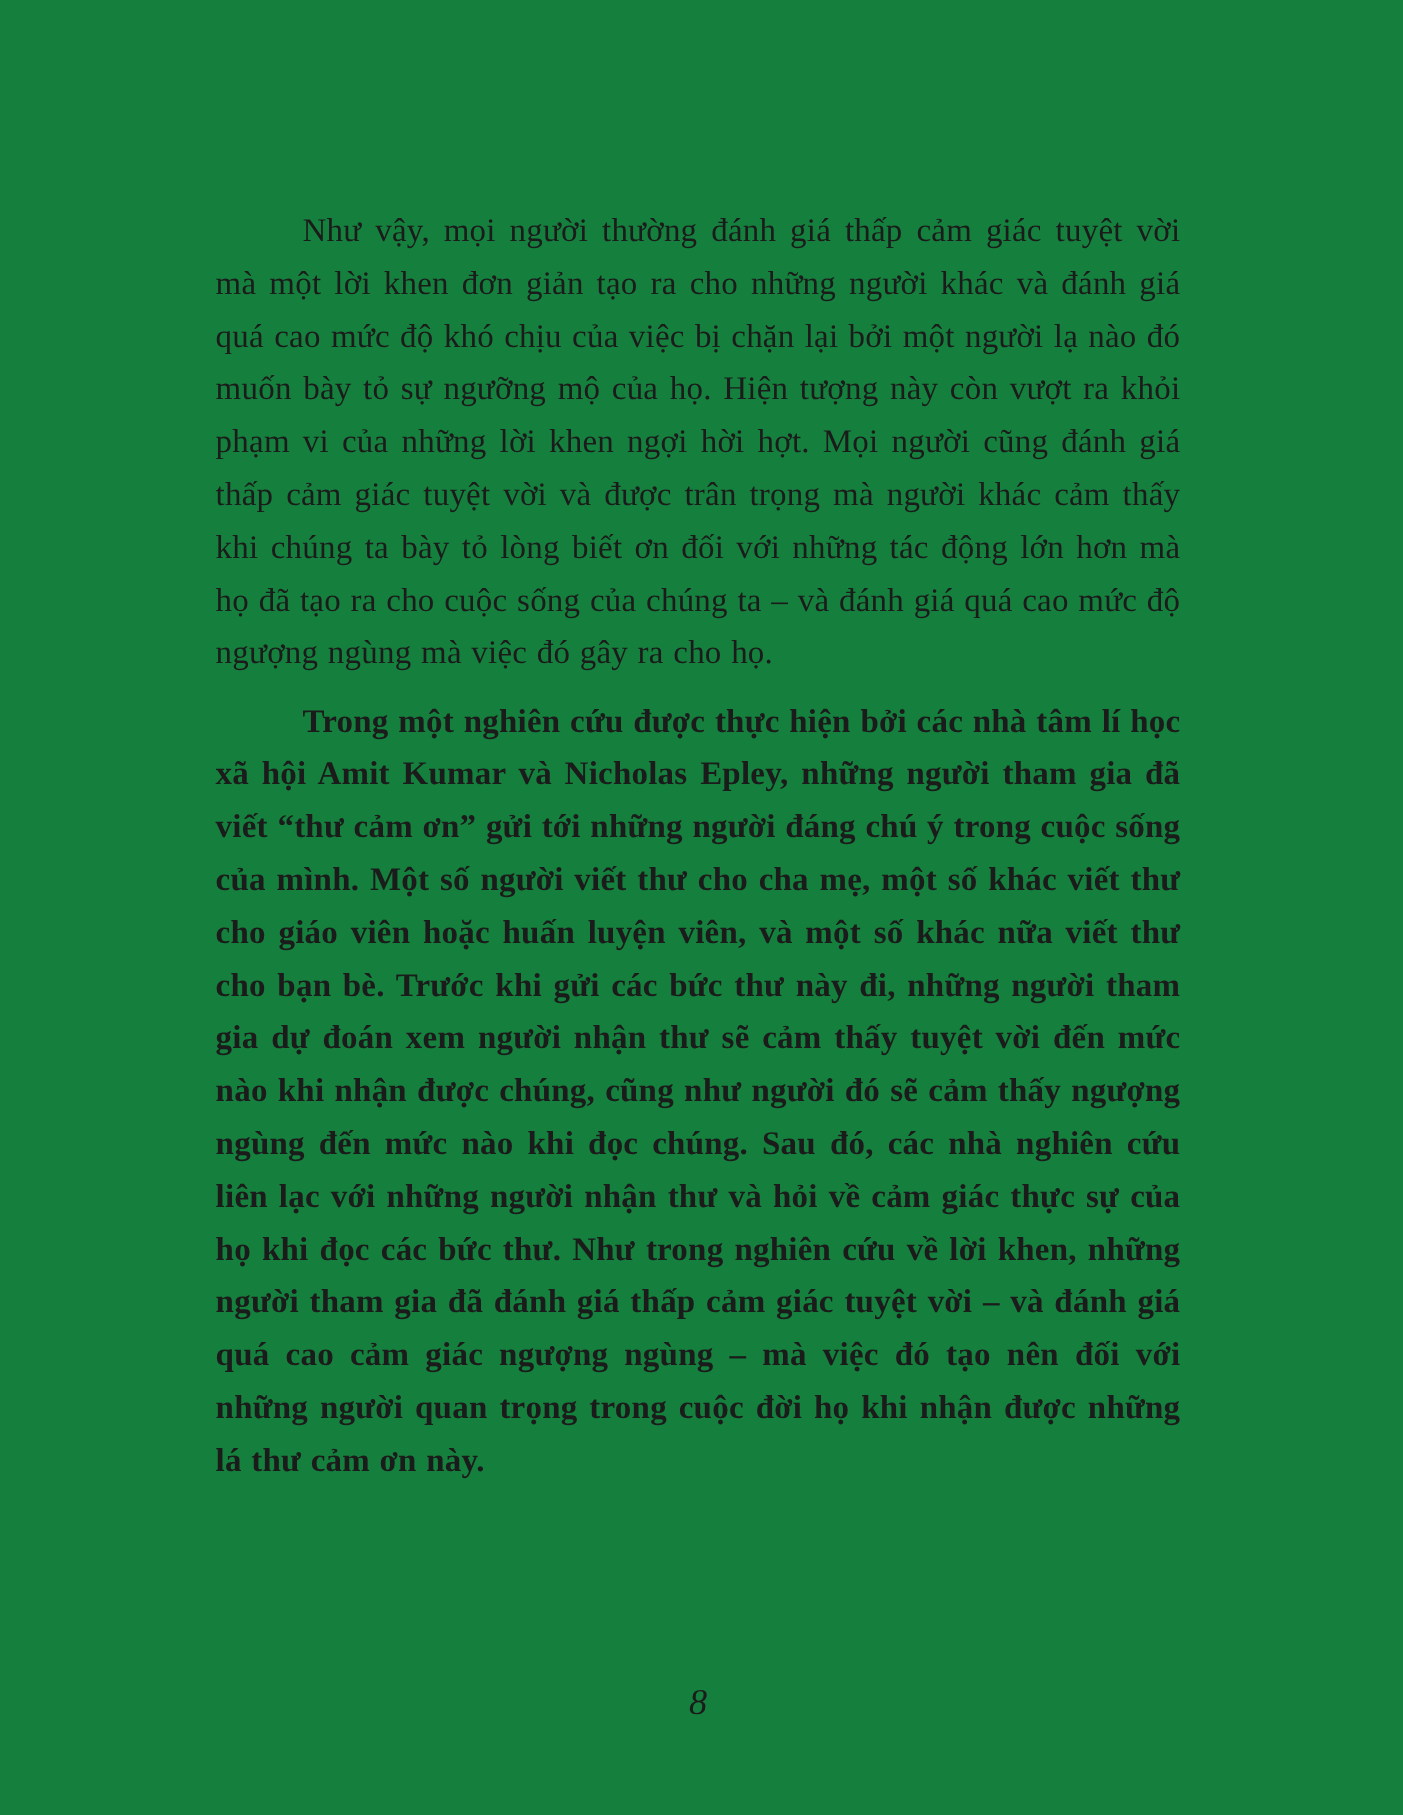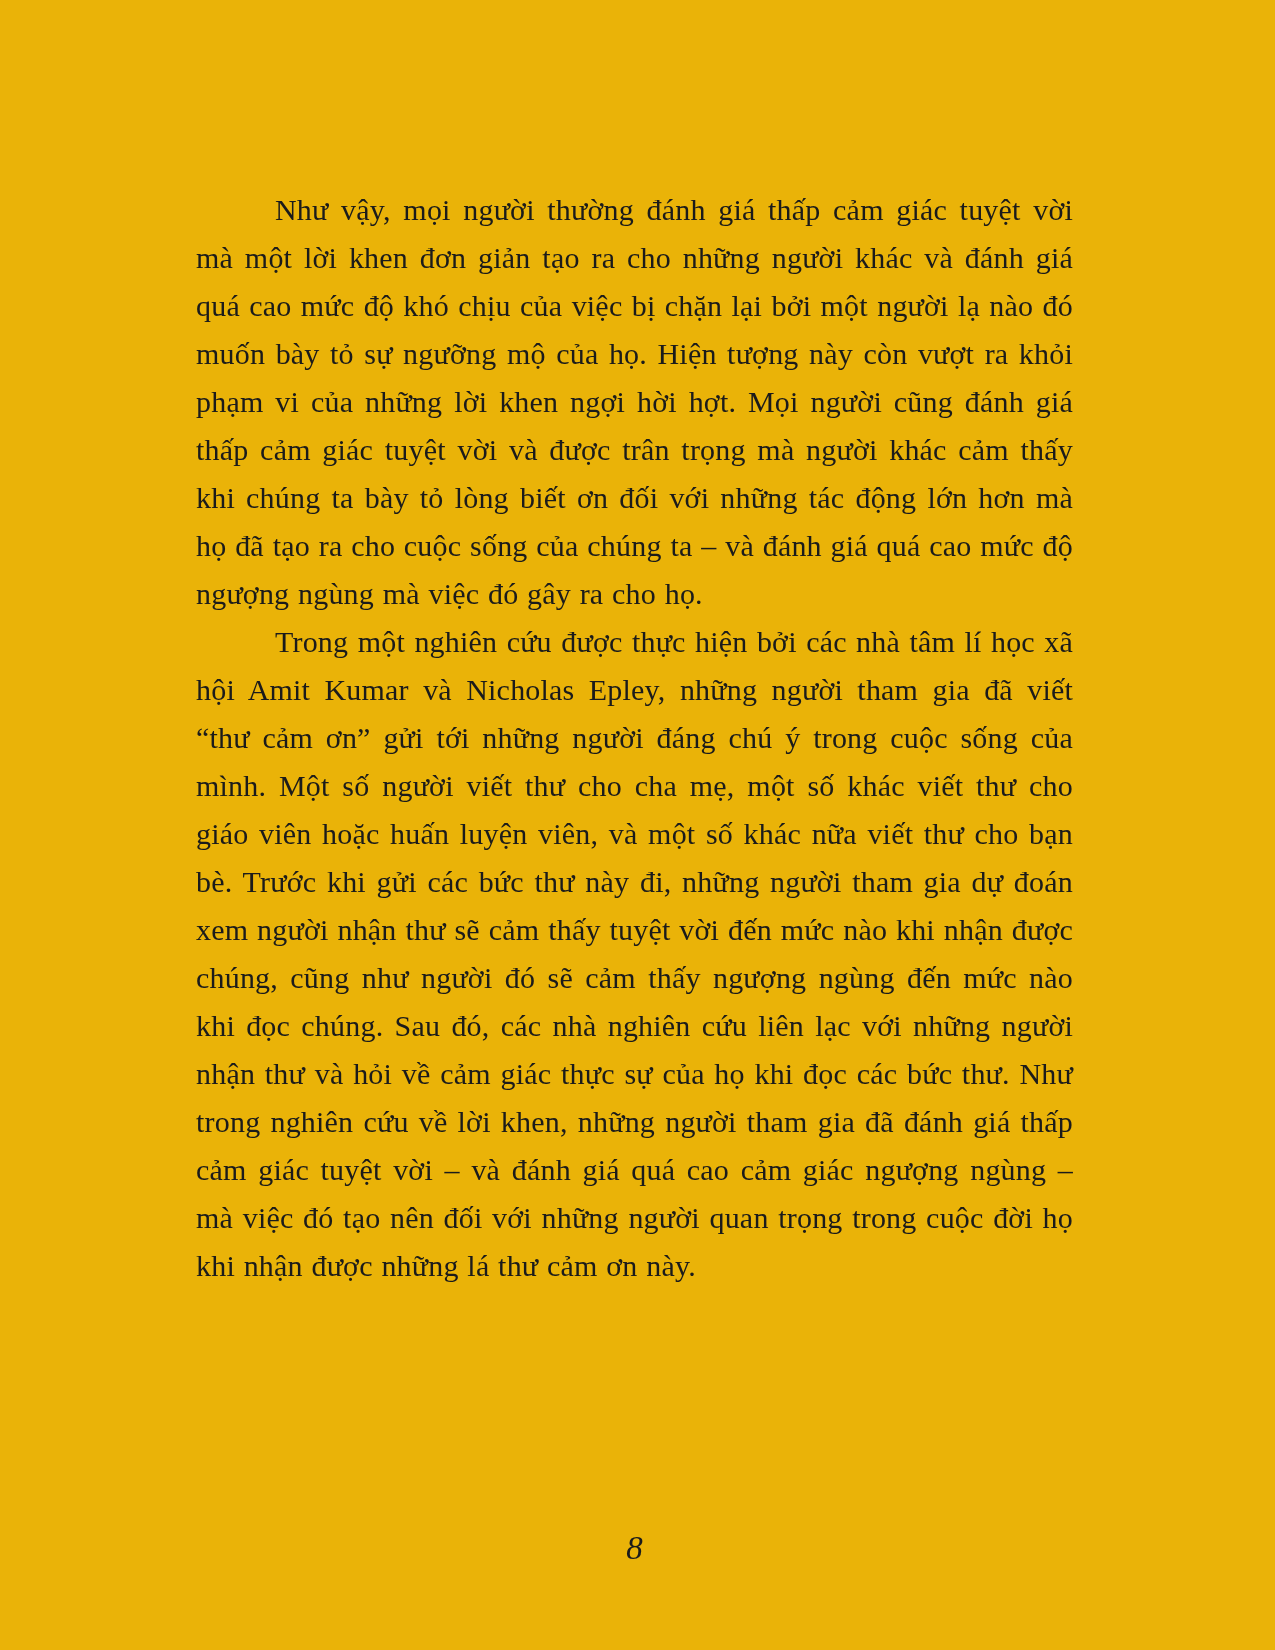--- a/index.html
+++ b/index.html
@@ -4,21 +4,21 @@
 <style>
   html, body {
     margin: 0;
     padding: 0;
     background: #ffffff;
   }
   .page {
     position: relative;
     width: 1275px;
     height: 1650px;
-    background: #eab308;
+    background: #15803d;
     overflow: hidden;
     font-family: "Liberation Serif", "DejaVu Serif", serif;
     color: #1b1b1b;
   }
   .text-block {
     position: absolute;
     left: 196px;
     top: 186px;
     width: 877px;
     font-size: 30px;
@@ -27,20 +27,22 @@
     text-justify: inter-word;
   }
   .text-block p {
     margin: 0;
     padding: 0;
     text-indent: 79px;
     letter-spacing: 0.2px;
     word-spacing: 1px;
   }
   .text-block p + p {
+    margin-top: 14px;
+    font-weight: bold;
   }
   .page-number {
     position: absolute;
     left: 196px;
     top: 1528px;
     width: 877px;
     text-align: center;
     font-size: 33px;
     font-style: italic;
     line-height: 40px;

